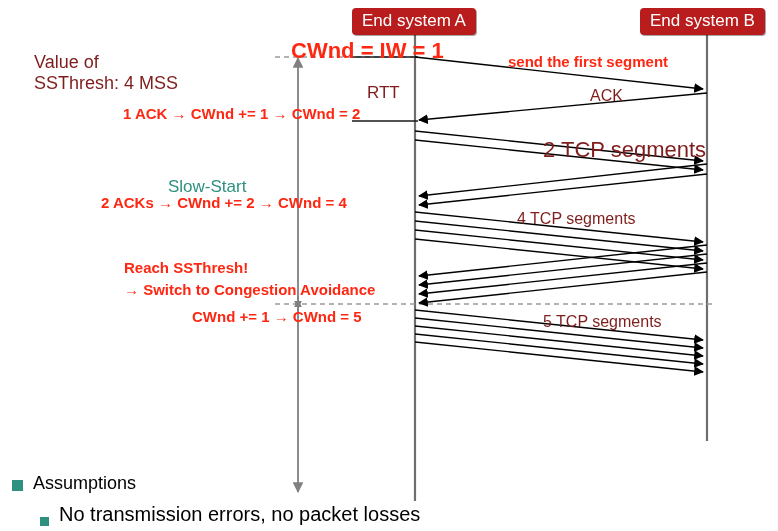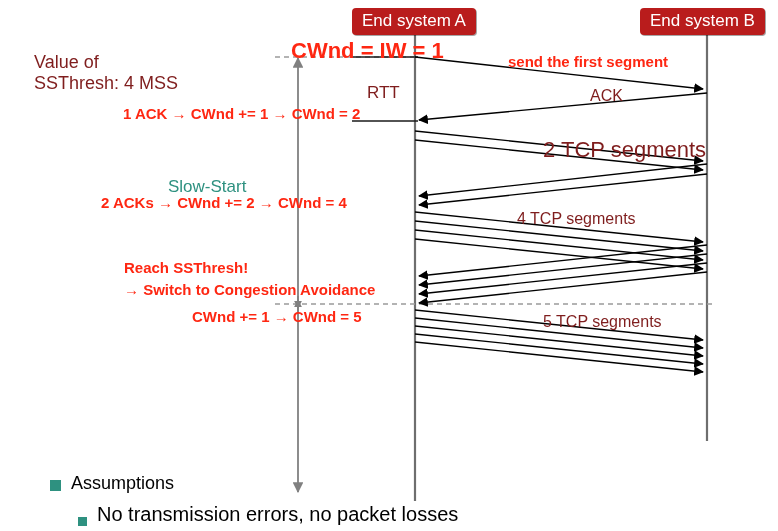--- a/index.html
+++ b/index.html
@@ -49,21 +49,21 @@
   #lbl-ca-inc{left:192px;top:308px;font-size:15px;}
   #lbl-ca{left:34px;top:355px;font-size:18px;}
 
   #lbl-first-seg{left:508px;top:53px;font-size:15px;}
   #lbl-ack{left:590px;top:80px;font-size:16px;}
   #lbl-2seg{left:543px;top:130px;font-size:22px;}
   #lbl-4seg{left:517px;top:203px;font-size:16px;}
   #lbl-5seg{left:543px;top:306px;font-size:16px;}
 
   
-  .bullet-row{position:absolute;display:flex;align-items:flex-start;margin-left:38px;}
+  .bullet-row{position:absolute;display:flex;align-items:flex-start;}
   .sq{background:#2e9180;display:inline-block;margin-right:10px;}
   .sq1{width:11px;height:11px;margin-top:7px;}
   .sq2{width:9px;height:9px;margin-top:6px;}
   #bullet-assumptions{left:12px;top:473px;font-size:18px;}
   #bullet-noerr{left:40px;top:503px;font-size:20px;align-items:flex-end;}
 </style>
 </head>
 <body>
 
 <div class="slide">

